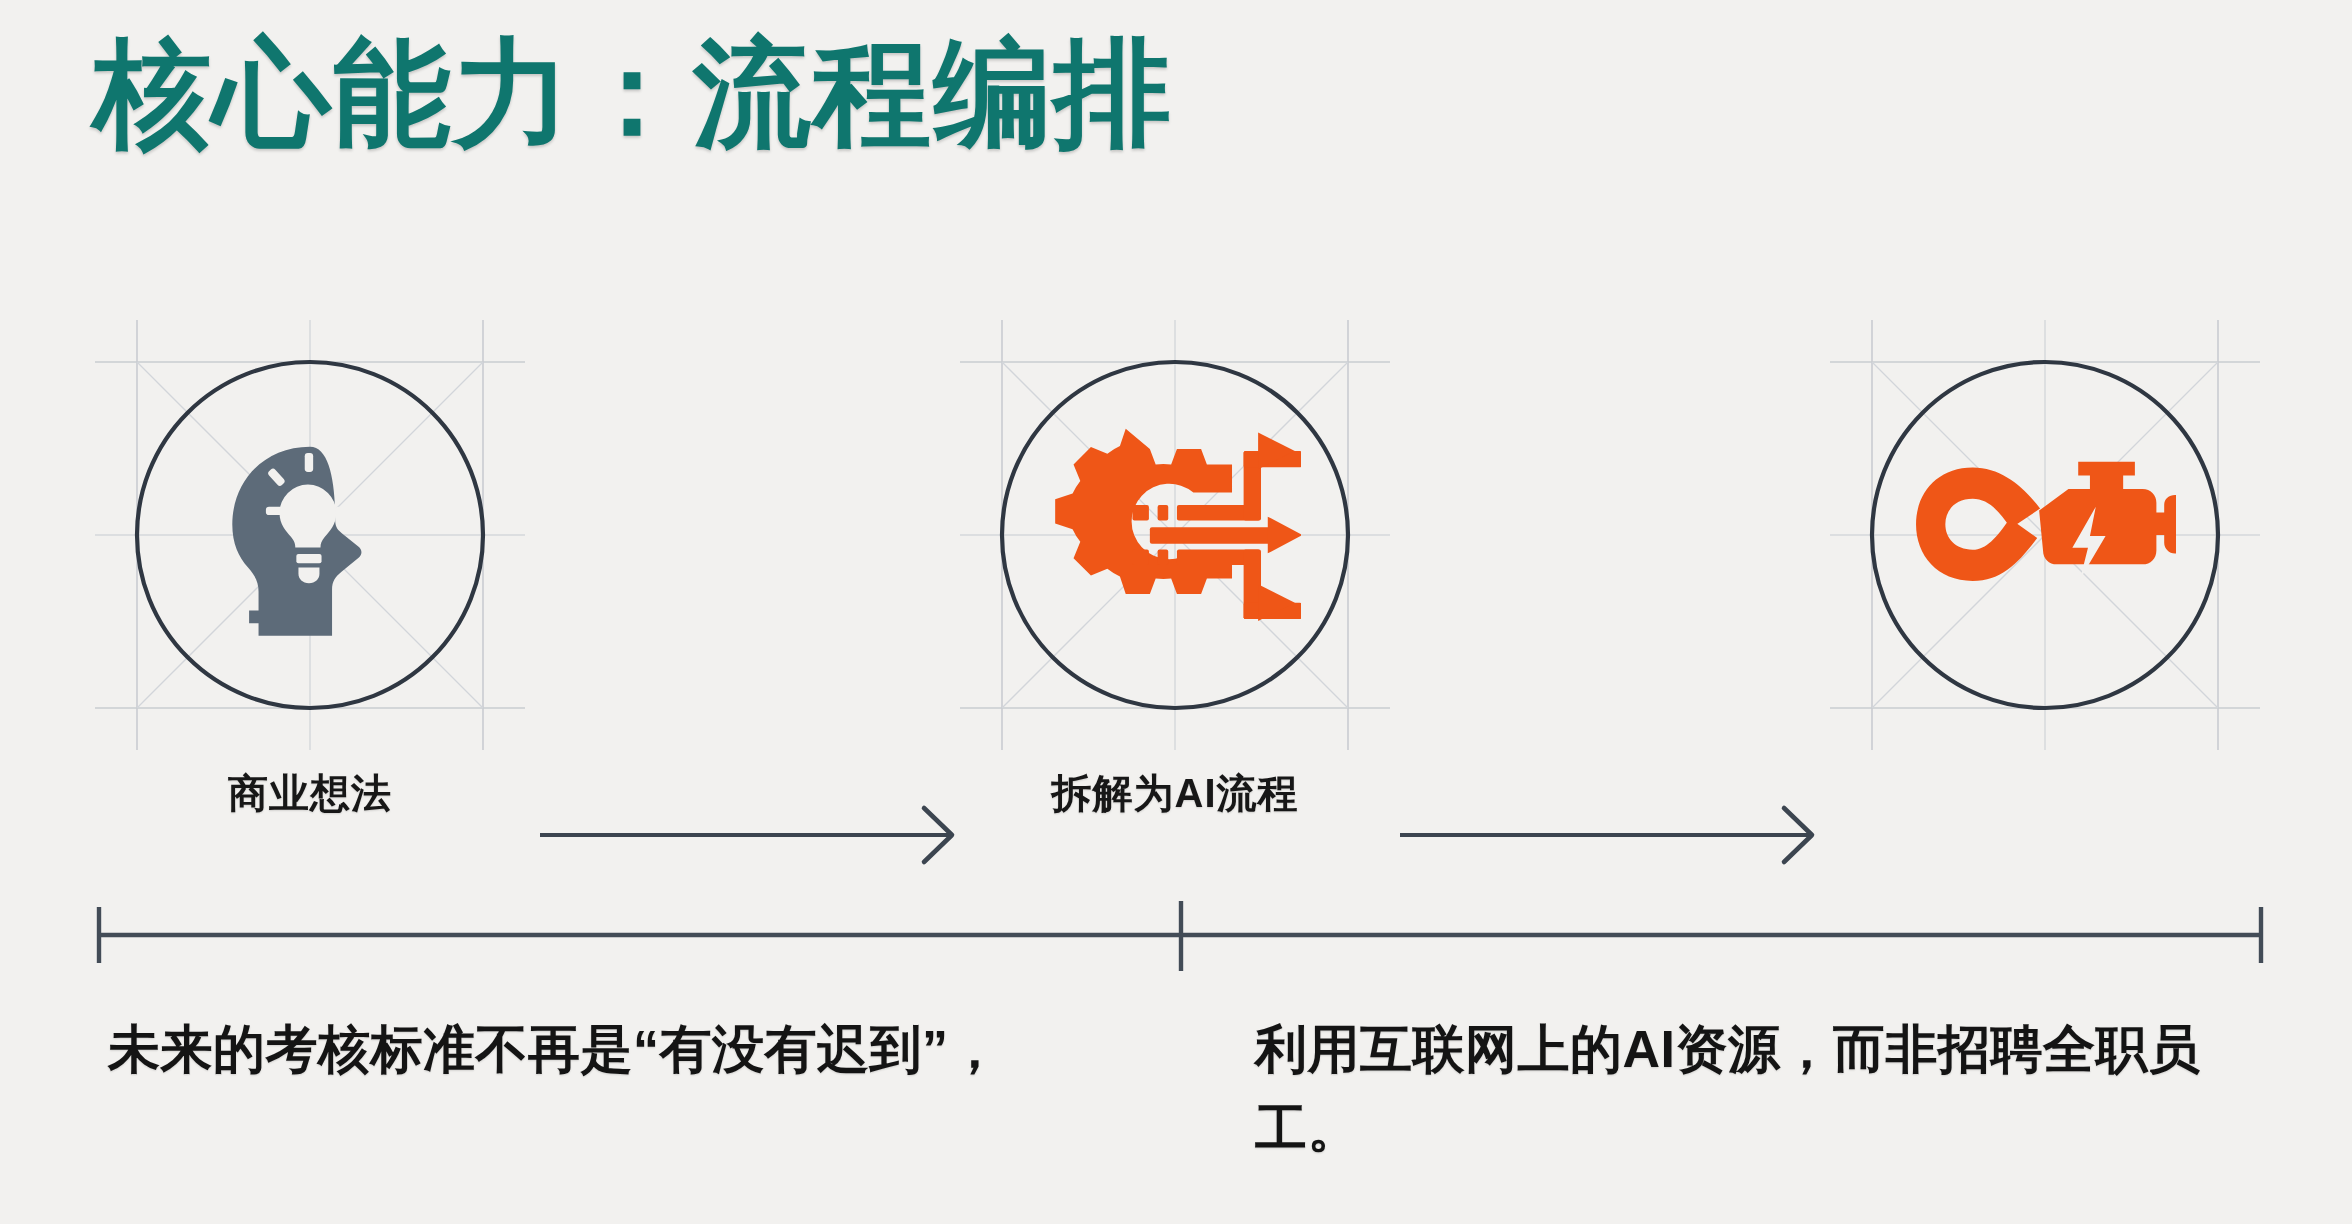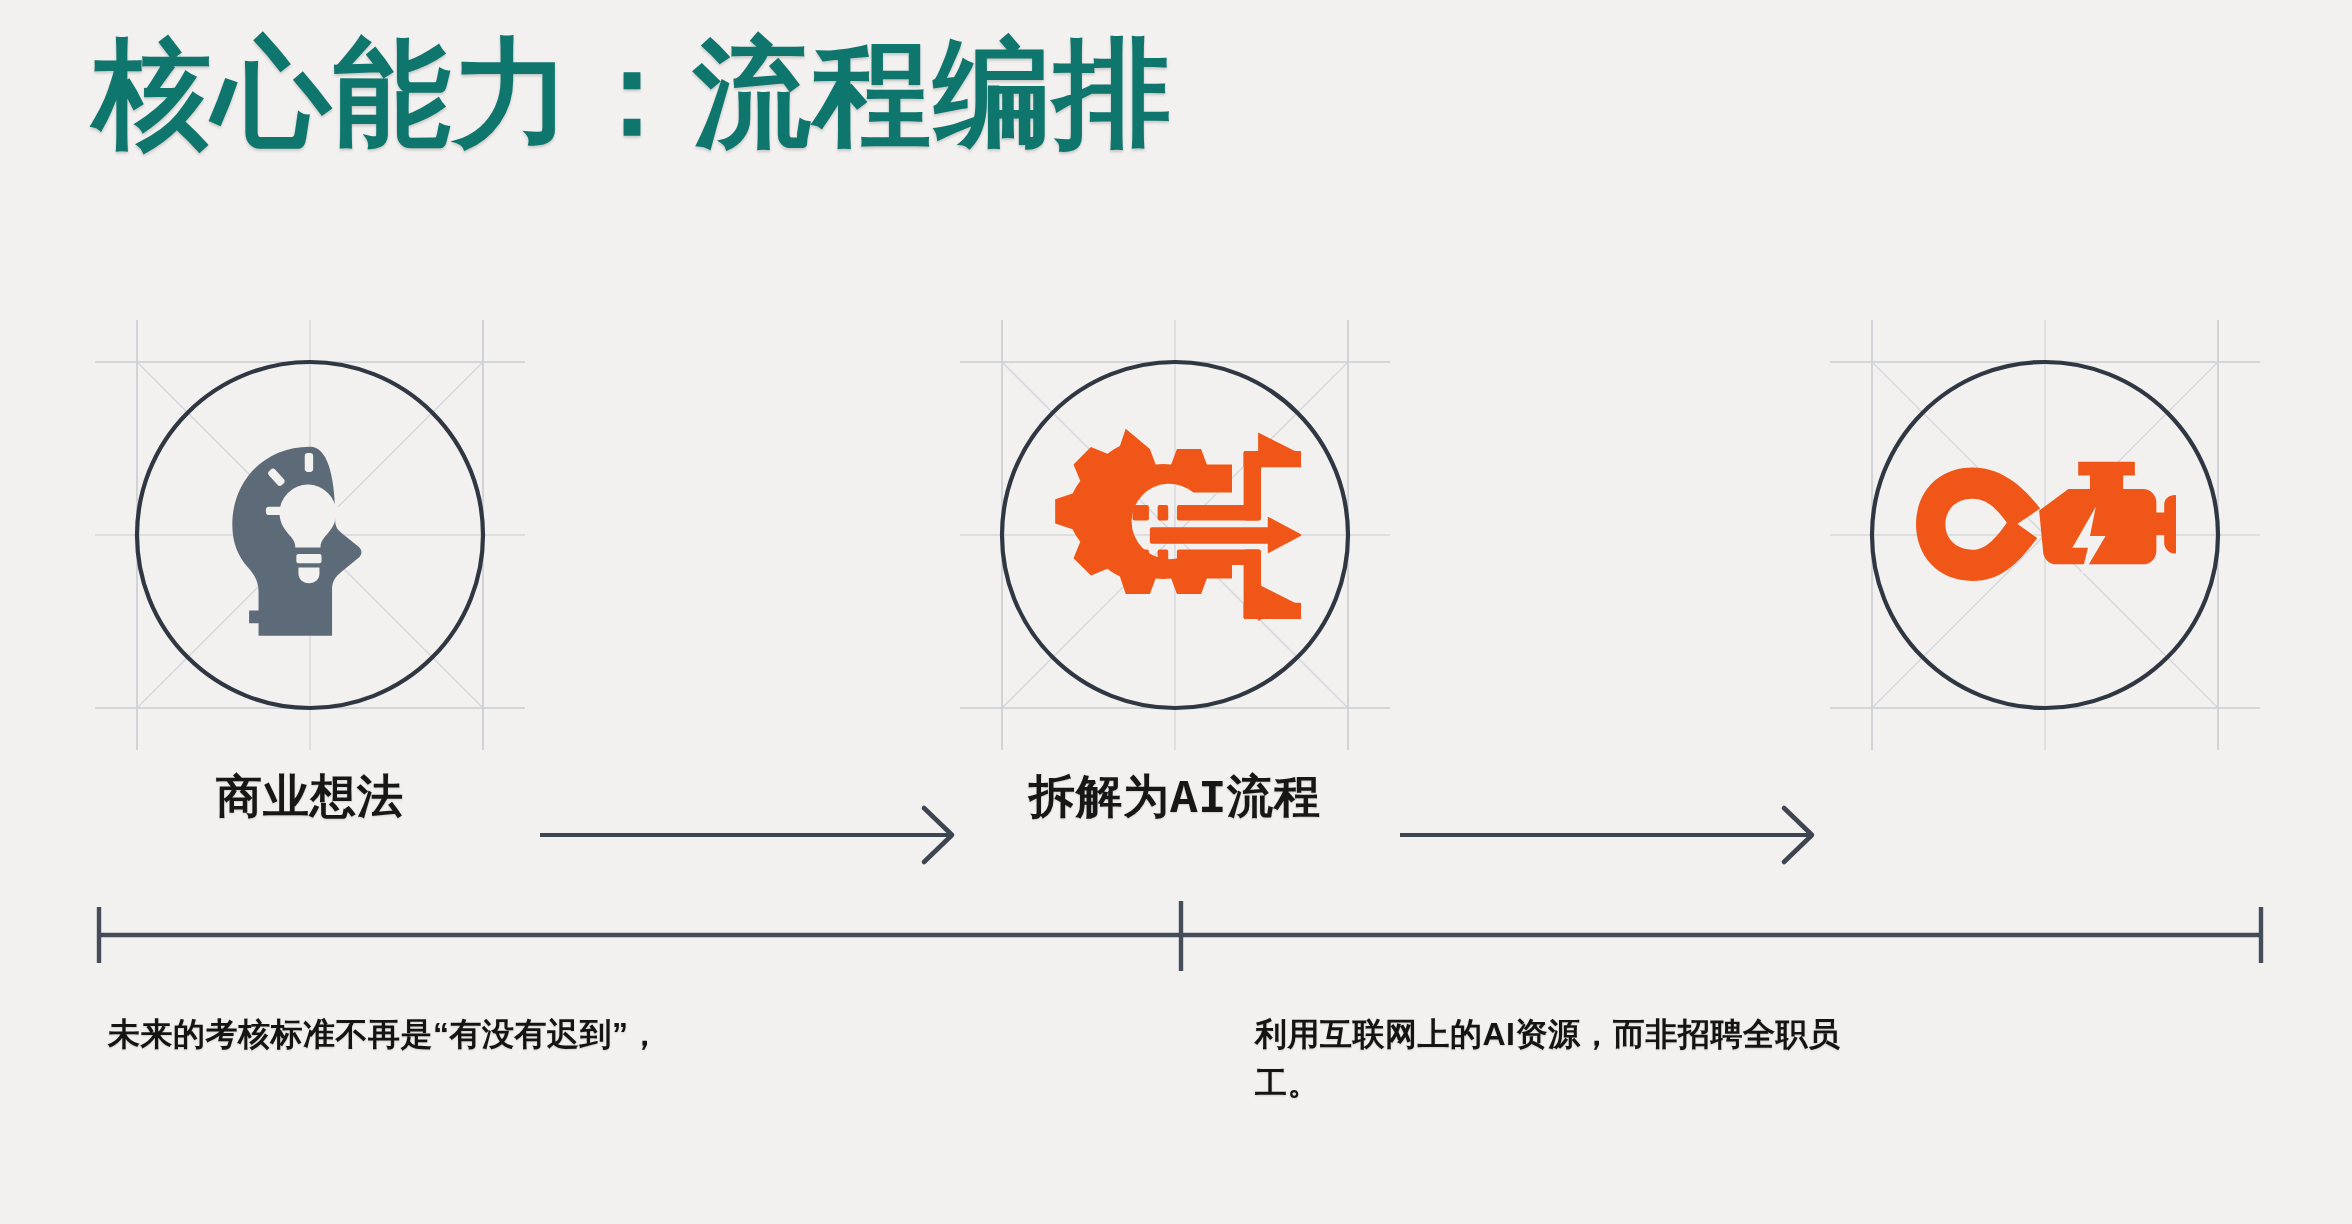--- a/index.html
+++ b/index.html
@@ -35,40 +35,39 @@
 
   .iconlayer{
     position:absolute;left:0;top:0;width:470px;height:470px;
     display:flex;align-items:center;justify-content:center;
   }
   .iconlayer svg{display:block;}
 
   .nodelabel{
     position:absolute;top:466px;left:0;width:470px;
     text-align:center;
-    font-size:46px;font-weight:700;color:#171717;
+    font-size:40px;font-weight:700;color:#171717;
     letter-spacing:1px;white-space:nowrap;
     text-shadow:0 1px 2px rgba(0,0,0,0.14);
-    font-family:Liberation Mono, monospace;
   }
 
   
   .connector{position:absolute;top:500px;height:70px;}
   .connector.c0{left:540px;width:420px;}
   .connector.c1{left:1400px;width:420px;}
   .connector svg{display:block;}
 
   
   .rule{position:absolute;left:95px;top:895px;width:2170px;height:80px;}
   .rule svg{display:block;}
 
   
   .caption{
     position:absolute;
-    font-size:32px;line-height:1.52;
+    font-size:52px;line-height:1.52;
     font-weight:700;color:#141414;
     letter-spacing:0.5px;
     text-shadow:0 1px 2px rgba(0,0,0,0.14);
   }
   .caption.left{left:108px;top:1010px;width:1090px;}
   .caption.right{left:1255px;top:1010px;width:1020px;}
   .caption .ln{display:block;white-space:nowrap;}
   .caption.right .ln{white-space:normal;}
 </style>
 </head>

